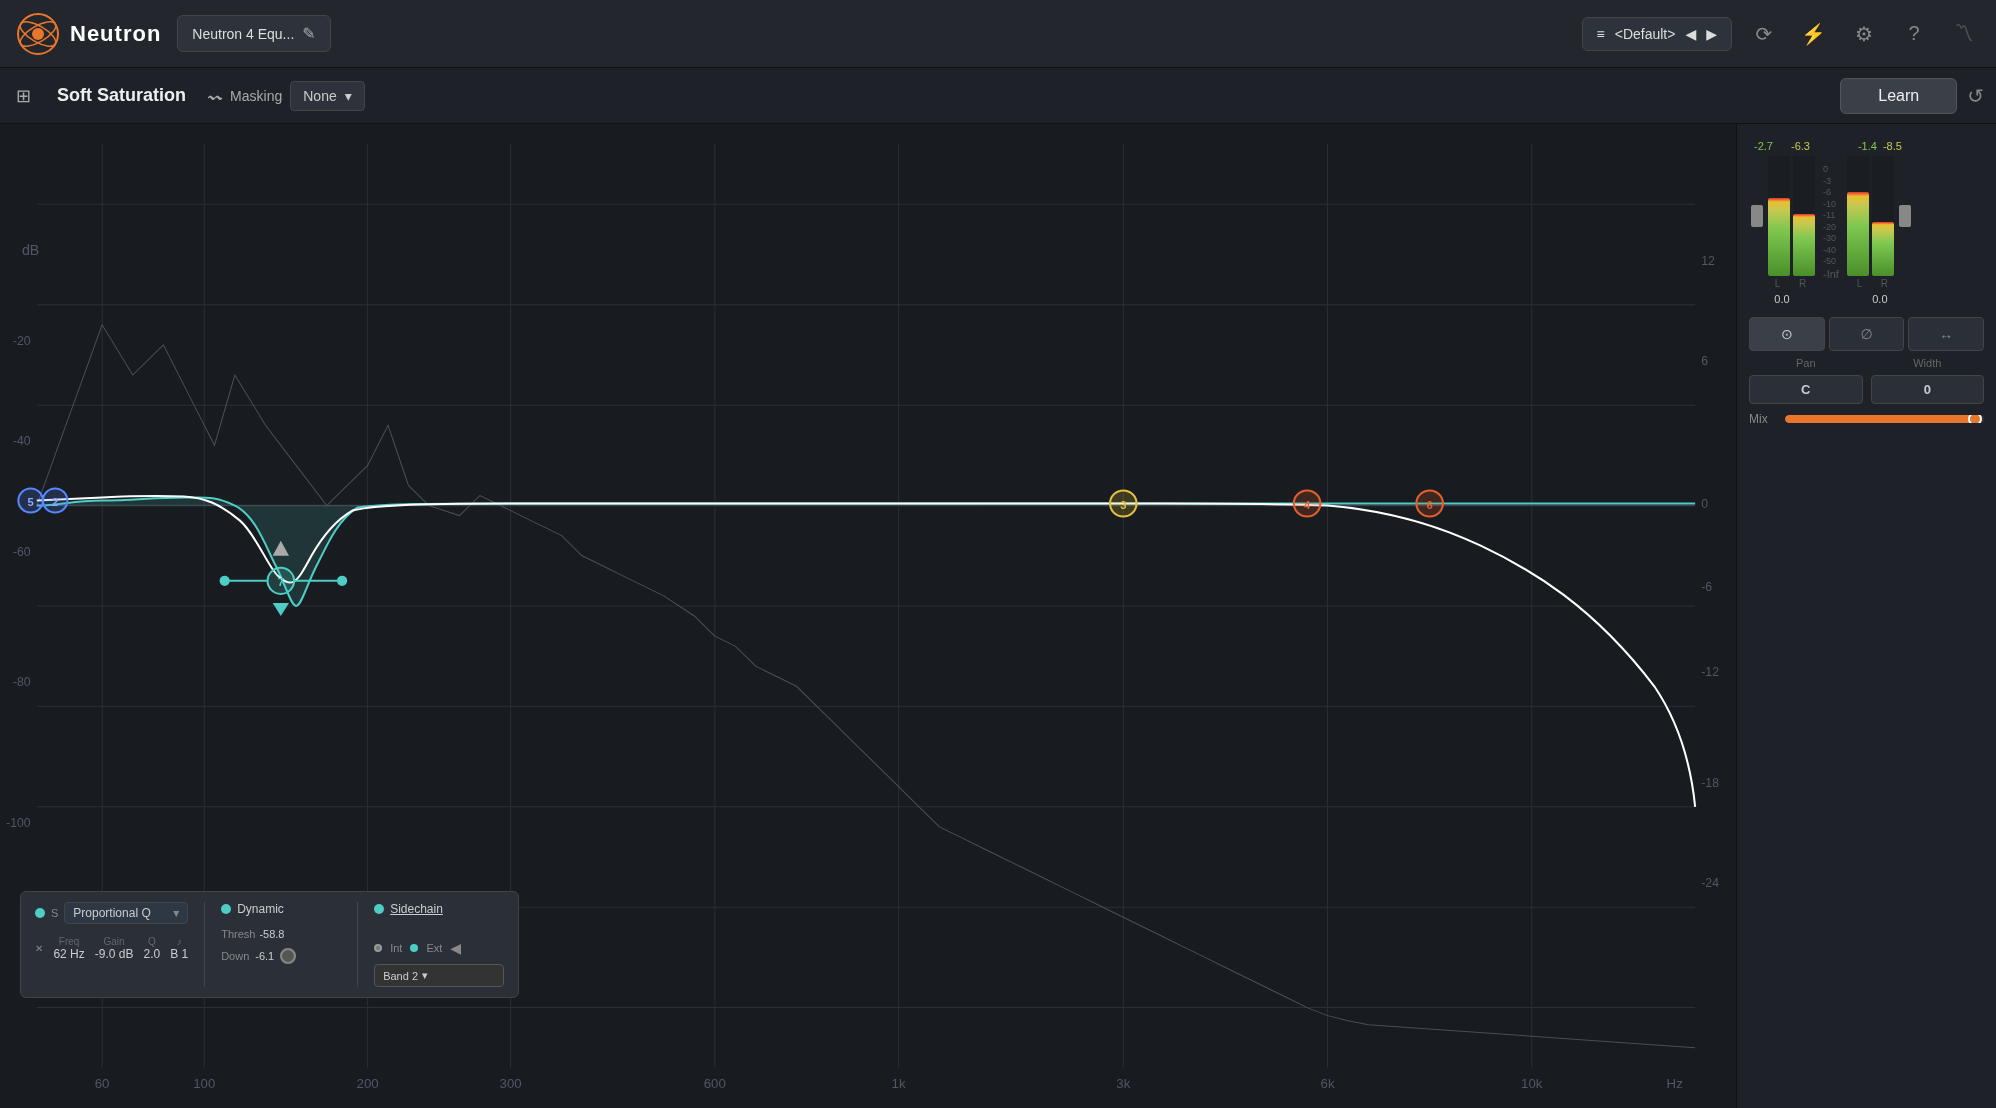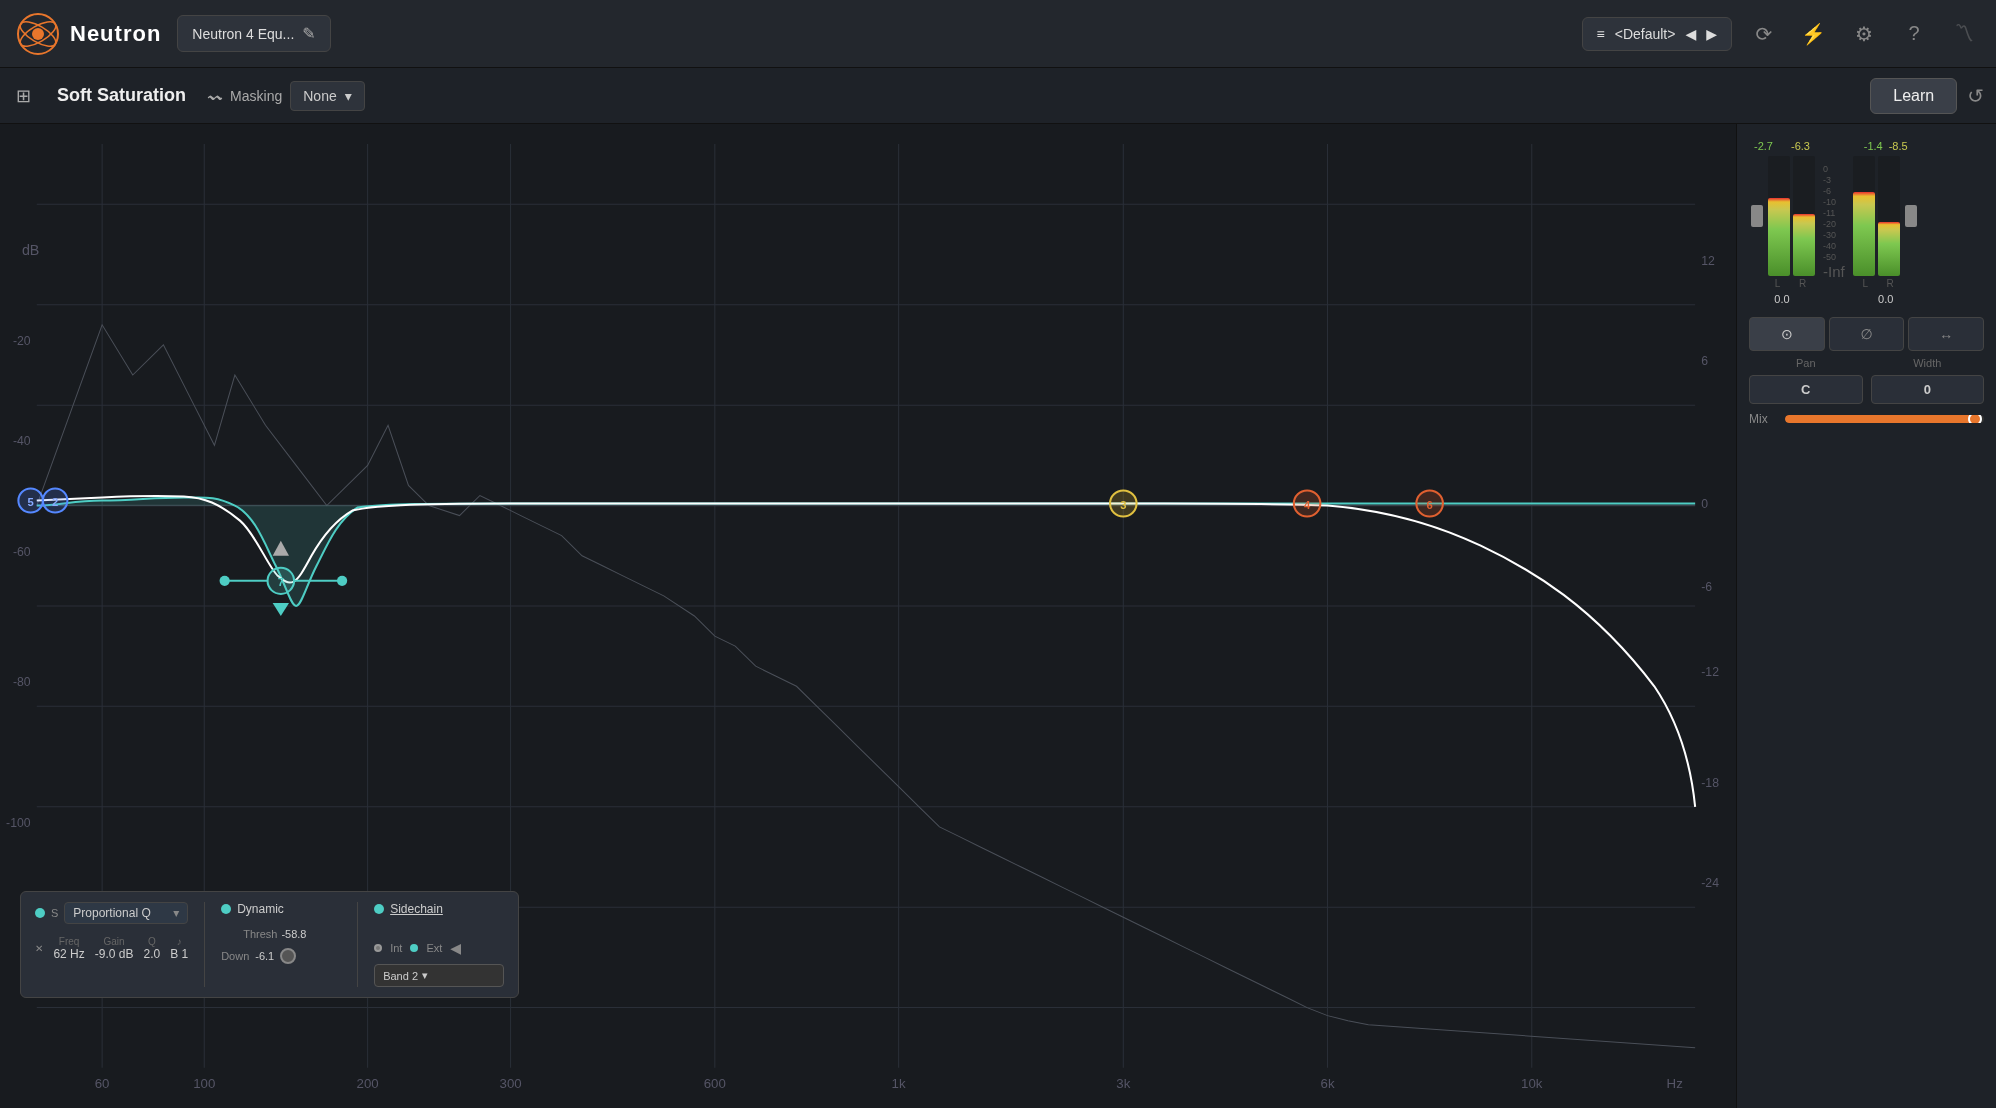--- a/index.html
+++ b/index.html
@@ -121,21 +121,21 @@
       display: flex;
       align-items: center;
       gap: 8px;
       cursor: pointer;
     }
     .toolbar-spacer { flex: 1; }
     .learn-btn {
       background: #3a3f48;
       border: 1px solid #555;
       border-radius: 6px;
-      padding: 8px 22px;
+      padding: 8px 37px;
       color: #eee;
       font-size: 16px;
       cursor: pointer;
     }
     .loop-btn {
       background: none;
       border: none;
       color: #888;
       font-size: 20px;
       cursor: pointer;
@@ -553,21 +553,21 @@
         </div>
       </div>
 
       <div class="divider-v"></div>
 
       <div class="tooltip-section" style="min-width:120px;">
         <div class="tooltip-header">
           <div class="power-dot"></div>
           <span style="font-size:12px; color:#ccc;">Dynamic</span>
         </div>
-        <div class="thresh-row" style="margin-top:4px;margin-left:22px;">
+        <div class="thresh-row" style="margin-top:4px;">
           <span>Thresh</span>
           <span class="thresh-val">-58.8</span>
         </div>
         <div style="display:flex; align-items:center; gap:6px; margin-top:4px;">
           <span class="down-label">Down</span>
           <span class="down-val">-6.1</span>
           <span class="slider-knob"></span>
         </div>
       </div>
 
@@ -629,21 +629,21 @@
       <div style="display:flex; flex-direction:column; justify-content:space-between; height:120px; padding: 2px 0; margin-top:22px;">
         <span style="color:#555; font-size:9px;">0</span>
         <span style="color:#555; font-size:9px;">-3</span>
         <span style="color:#555; font-size:9px;">-6</span>
         <span style="color:#555; font-size:9px;">-10</span>
         <span style="color:#555; font-size:9px;">-11</span>
         <span style="color:#555; font-size:9px;">-20</span>
         <span style="color:#555; font-size:9px;">-30</span>
         <span style="color:#555; font-size:9px;">-40</span>
         <span style="color:#555; font-size:9px;">-50</span>
-        <span style="color:#555; font-size:15px;">-Inf</span>
+        <span style="color:#555; font-size:11px;">-Inf</span>
       </div>
 
       <div style="display:flex; gap:4px; align-items:flex-start;">
         <div style="display:flex; flex-direction:column; align-items:center; gap:2px;">
           <div style="display:flex; gap:2px; font-size:11px; margin-bottom:2px;">
             <span style="color:#7ec850;">-1.4</span>
             <span style="color:#c8c850; margin-left:4px;">-8.5</span>
           </div>
           <div style="display:flex; gap:3px; align-items:flex-end; height:120px;">
 

